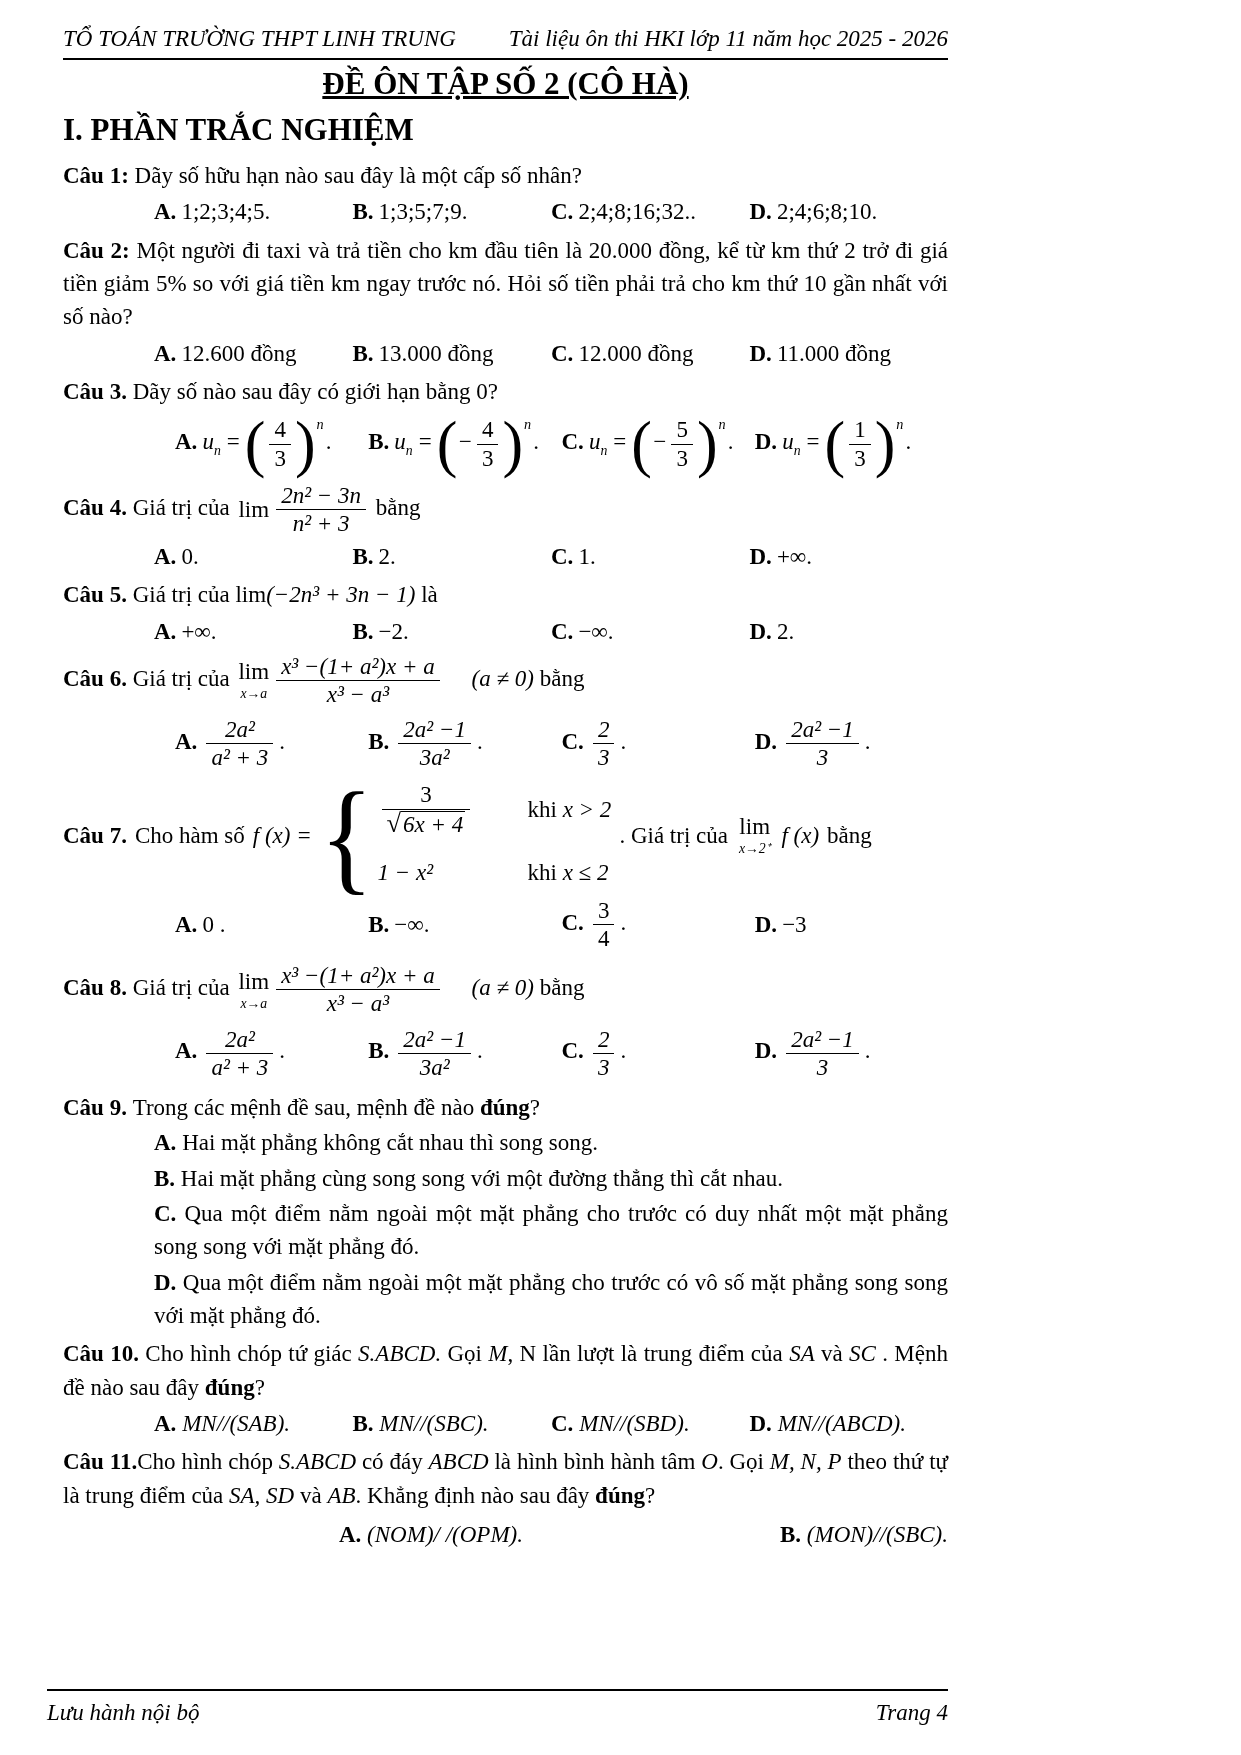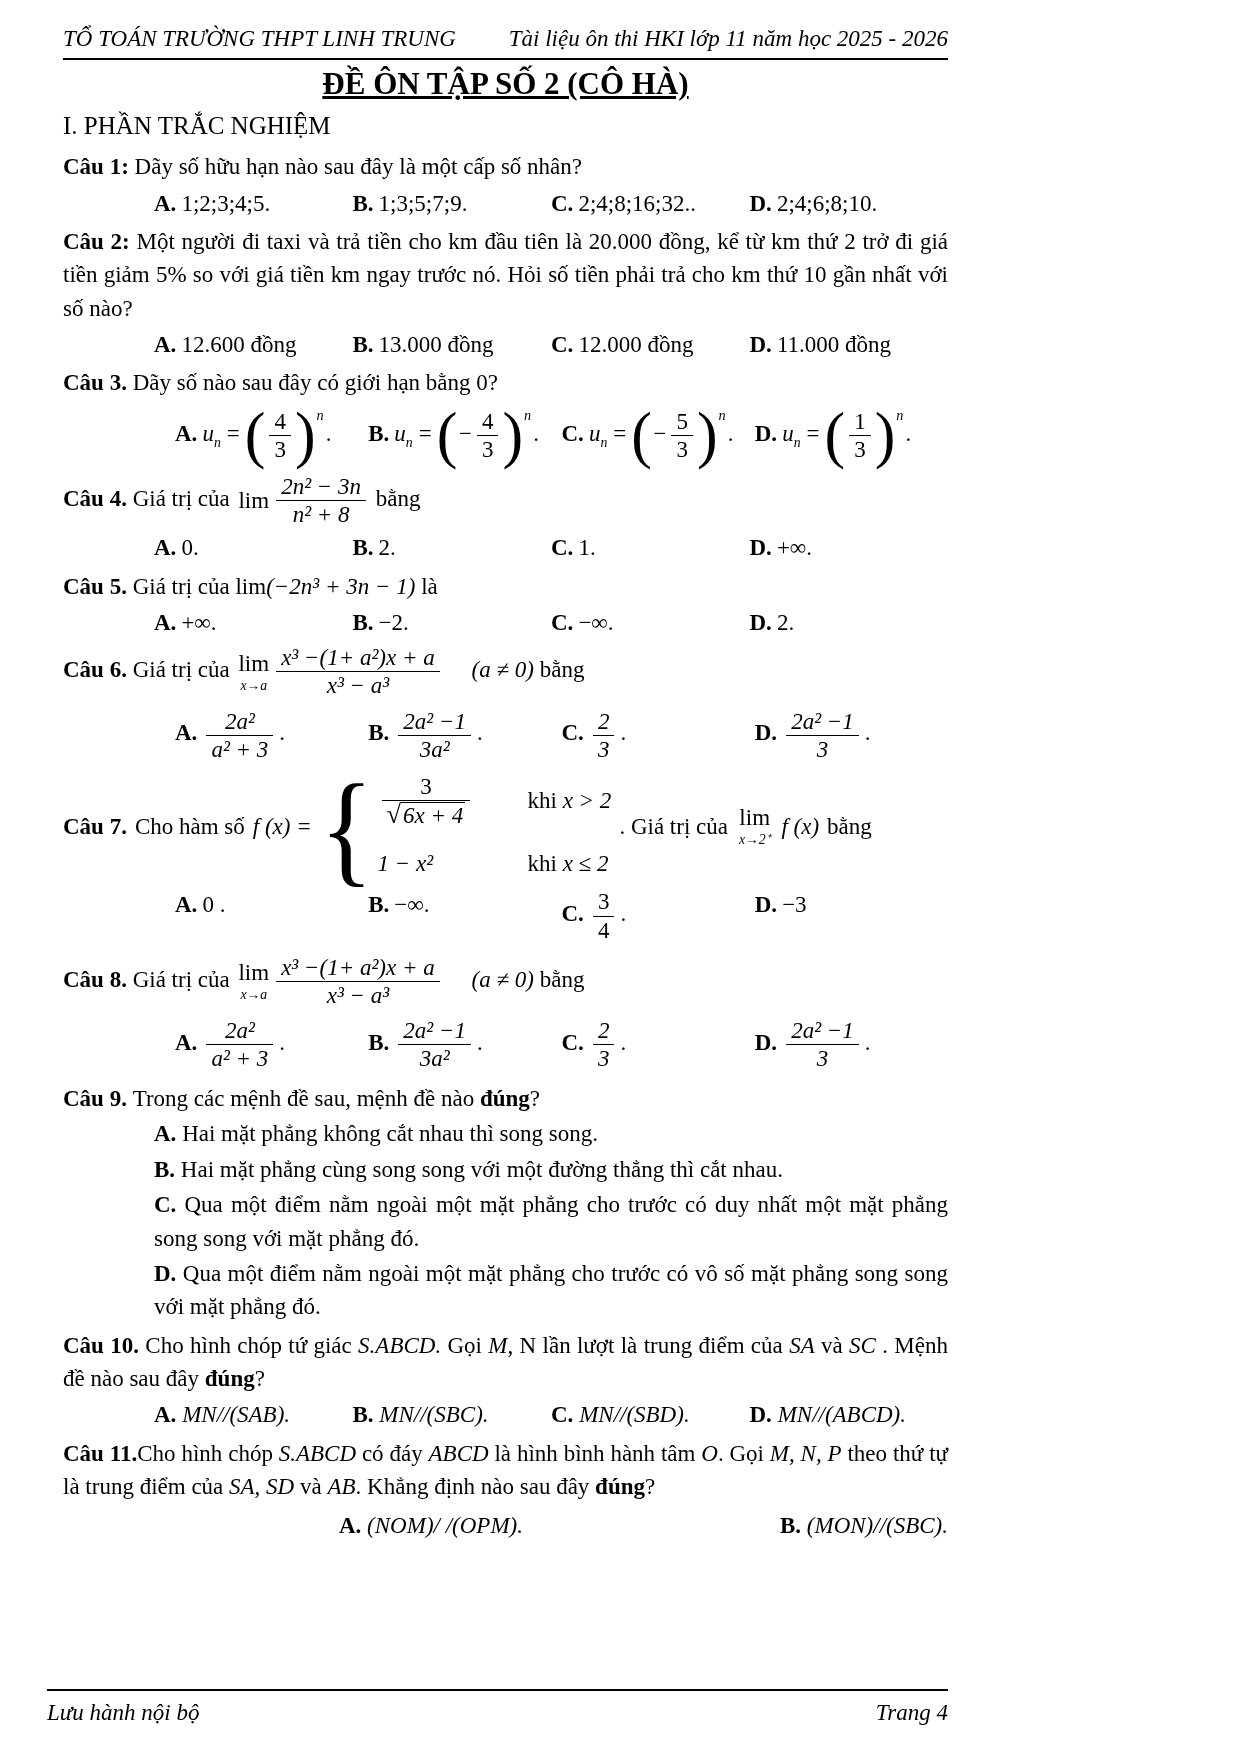--- a/index.html
+++ b/index.html
@@ -2,29 +2,29 @@
 <html><head>
 <meta charset="utf-8">
 <style>
   html,body{margin:0;padding:0;background:#fff;}
   .page{position:relative;width:1011px;height:1755px;background:#fff;overflow:hidden;
         font-family:"Liberation Serif",serif;font-size:23px;color:#000;line-height:1.45;}
   .content{padding:22px 63px 0 63px;}
   .doc-header{display:flex;justify-content:space-between;align-items:flex-end;
               font-style:italic;border-bottom:2px solid #000;padding-bottom:3px;}
   .doc-title{text-align:center;font-weight:bold;font-size:31px;line-height:1.25;margin-top:5px;text-decoration:underline;}
-  .section-heading{font-weight:normal;font-size:25px;margin:4px 0 6px;}
+  .section-heading{font-weight:bold;font-size:31px;margin:4px 0 6px;}
   .stem{margin:5px 0 2px;text-align:justify;}
   .q-label{font-weight:bold;text-align:center;}
   .run-b{font-weight:bold;}
   .run-i{font-style:italic;}
   .mi{font-style:italic;}
   .opts{display:flex;padding-left:91px;margin:3px 0 5px;}
   .opts>.opt{flex:1;}
-  .opts-frac{padding-left:112px;align-items:flex-start;margin:8px 0 10px;}
+  .opts-frac{padding-left:112px;align-items:center;margin:8px 0 10px;}
   .opt-label{font-weight:bold;margin-right:5px;}
   .optline{padding-left:91px;margin:2px 0;text-align:justify;}
   .opts-two{display:flex;padding-left:91px;margin:6px 0 0;justify-content:flex-end;}
   .opts-two>.opt-a{flex:0 0 441px;}
   
   .frac{display:inline-flex;flex-direction:column;vertical-align:middle;text-align:center;
         margin:0 4px;line-height:1.18;}
   .fr-num{border-bottom:1.5px solid #000;padding:0 5px;}
   .fr-den{padding:0 5px;}
   .lim{display:inline-flex;flex-direction:column;align-items:center;vertical-align:middle;
@@ -107,21 +107,21 @@
       </div>
     </div>
 
     <div class="stem">
       <span class="q-label">Câu 4.</span>
       <span>Giá trị của</span>
       <span class="lim">
           <span class="lim-word">lim</span>
         </span><span class="frac">
           <span class="fr-num mi">2n² − 3n</span>
-          <span class="fr-den mi">n² + 8</span>
+          <span class="fr-den mi">n² + 3</span>
         </span>
       <span>bằng</span>
     </div>
     <div class="opts">
       <div class="opt"><span class="opt-label">A.</span><span>0.</span></div>
       <div class="opt"><span class="opt-label">B.</span><span>2.</span></div>
       <div class="opt"><span class="opt-label">C.</span><span>1.</span></div>
       <div class="opt"><span class="opt-label">D.</span><span>+∞.</span></div>
     </div>
 

